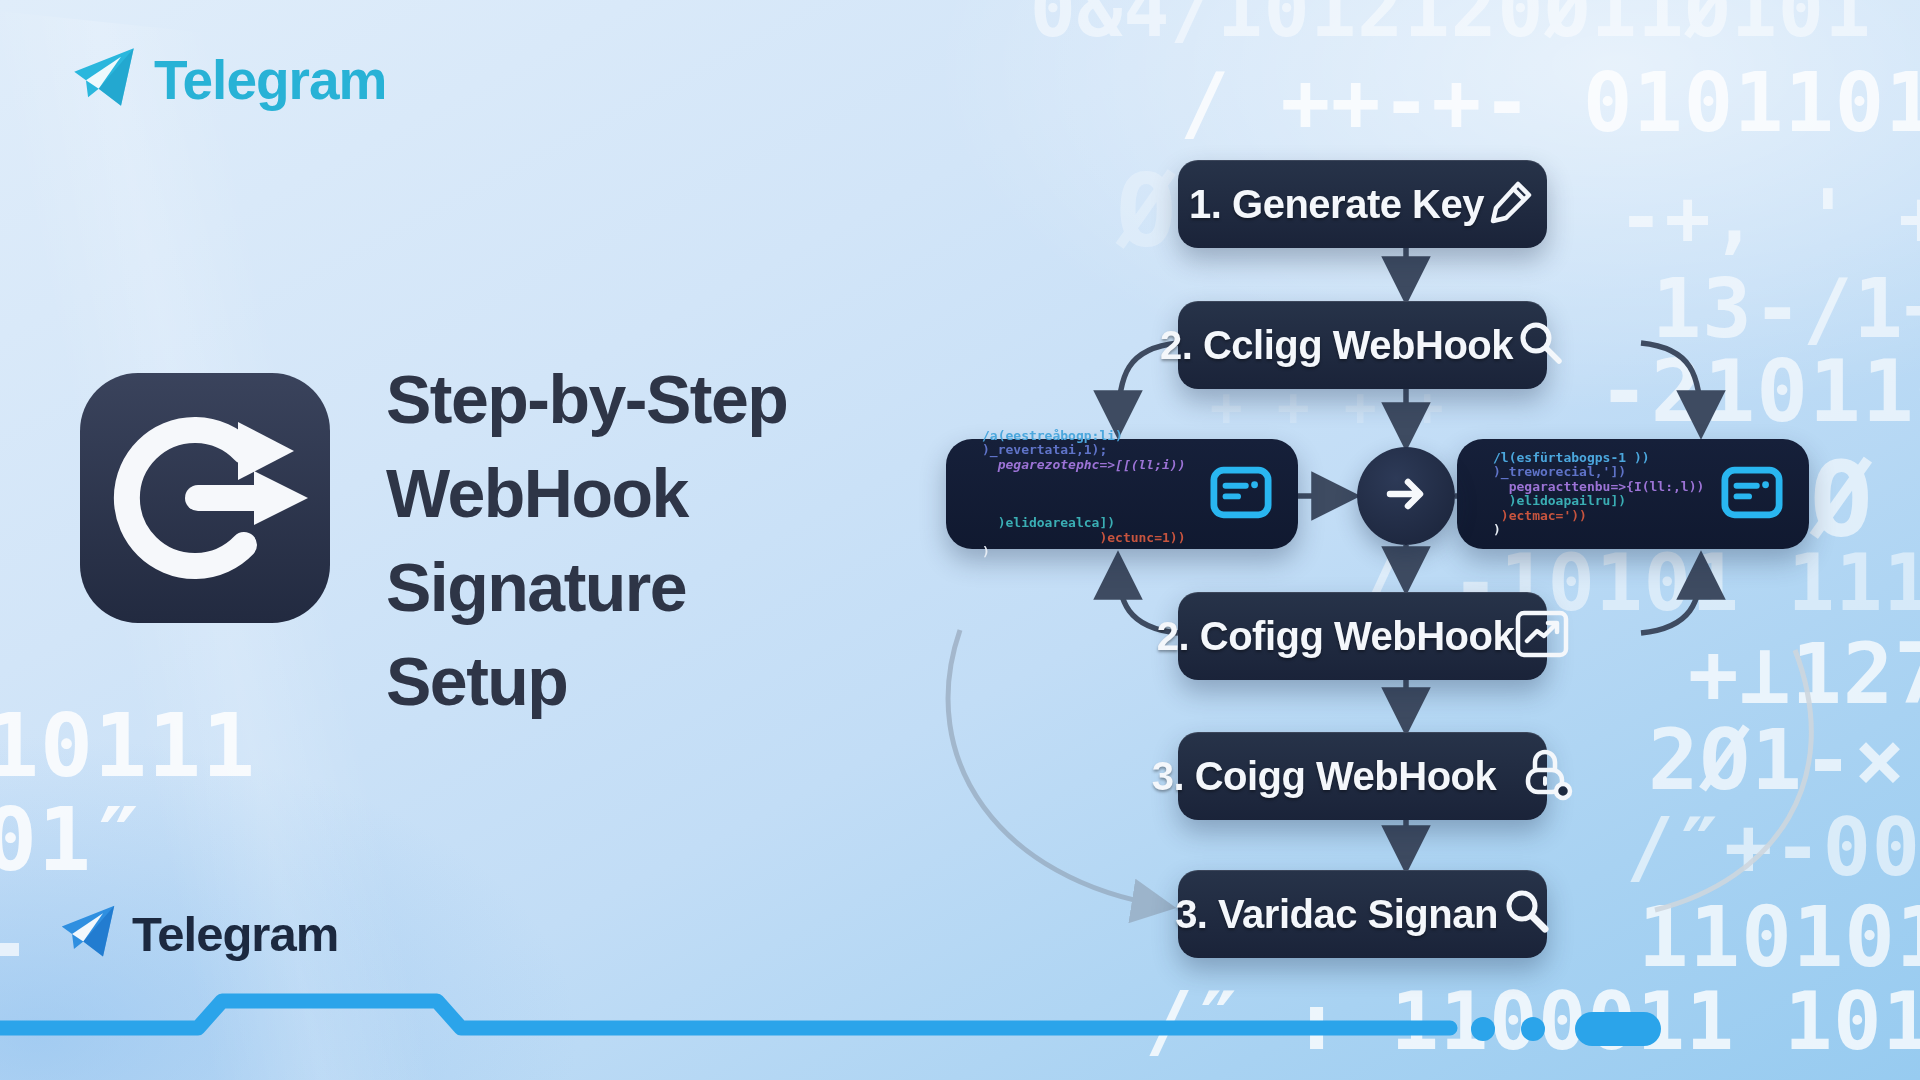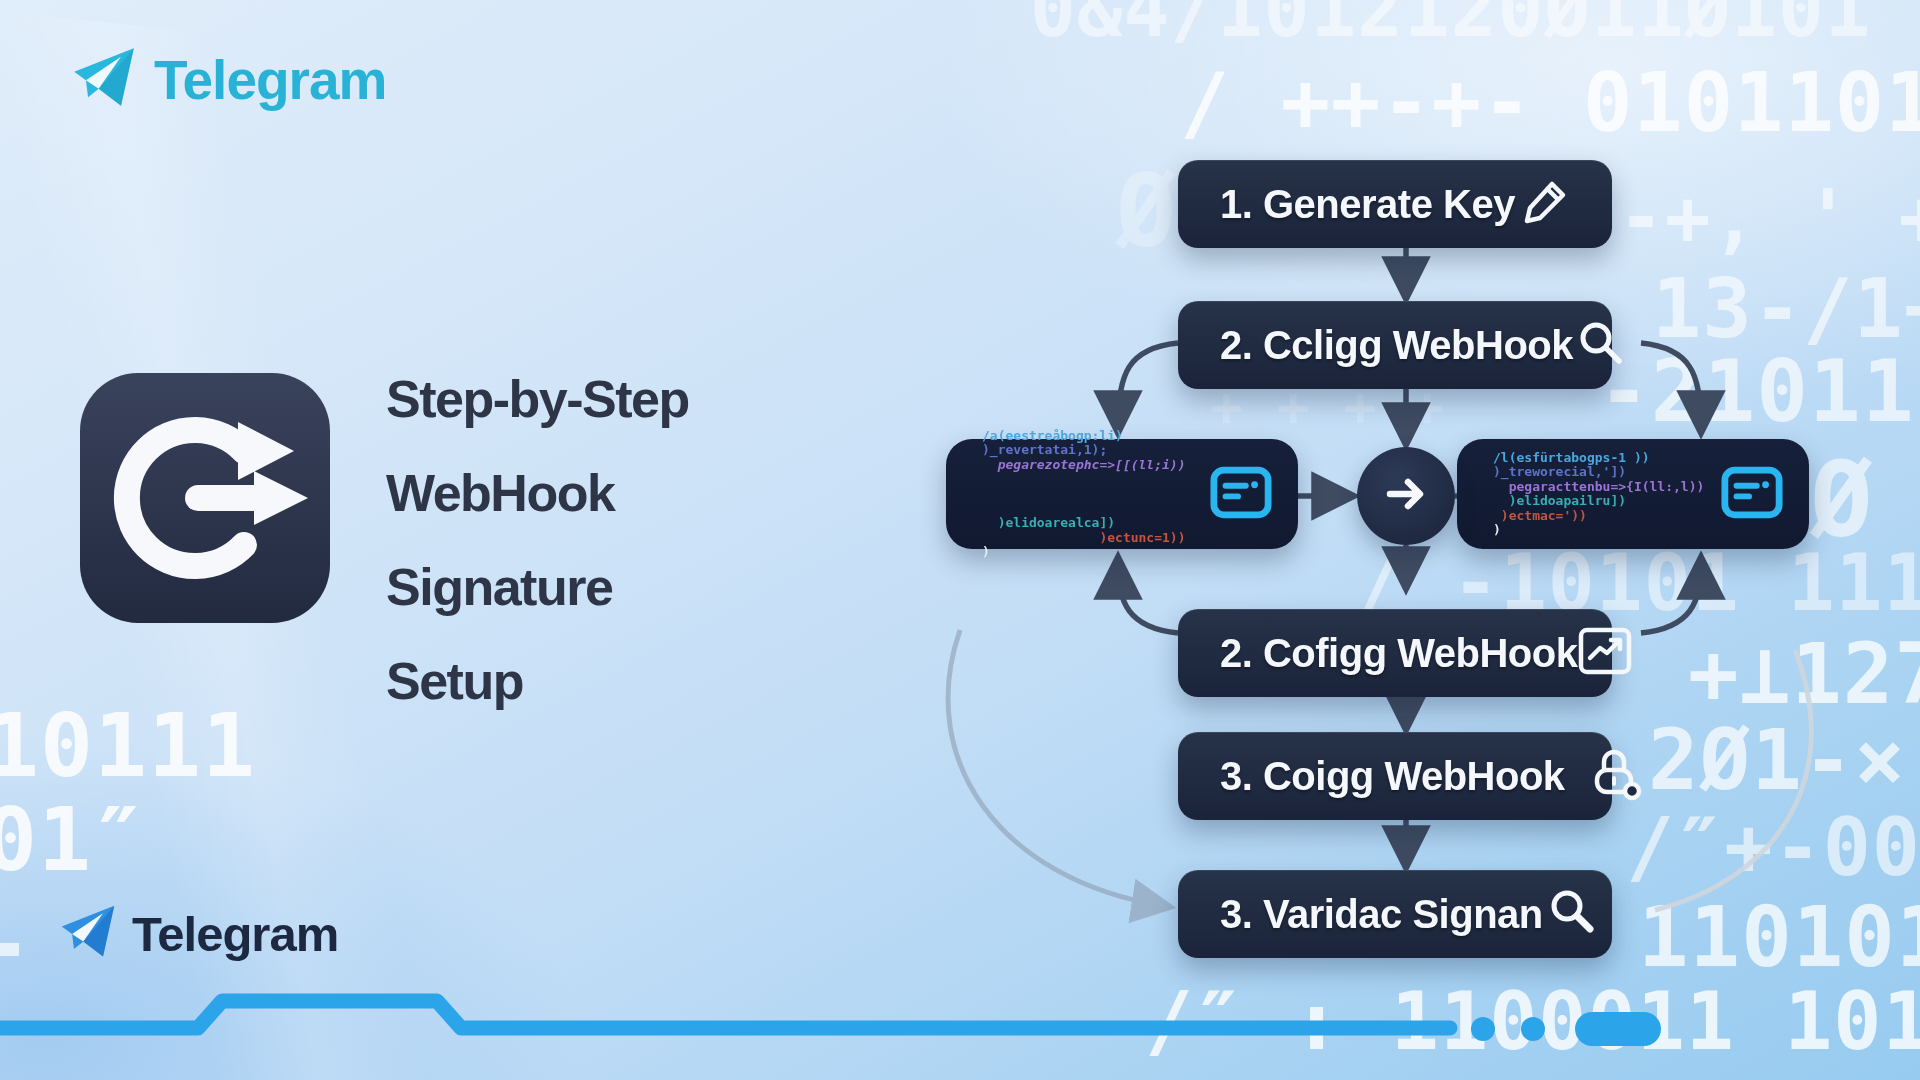--- a/index.html
+++ b/index.html
@@ -20,32 +20,32 @@
 
   
   .logo{position:absolute;display:flex;align-items:center;}
   .logo-top{left:70px;top:44px;}
   .logo-top .logo-text{font-size:55px;font-weight:bold;color:#28b2d6;margin-left:16px;letter-spacing:-1px;}
   .logo-bottom{left:58px;top:902px;}
   .logo-bottom .logo-text{font-size:49px;font-weight:bold;color:#1c2940;margin-left:14px;letter-spacing:-1px;}
 
   
   .app-icon{position:absolute;left:80px;top:373px;}
-  .title{position:absolute;left:386px;top:352px;font-size:52px;line-height:94px;
+  .title{position:absolute;left:386px;top:352px;font-size:68px;line-height:94px;
     font-weight:bold;color:#2e3547;letter-spacing:-1.5px;}
 
   
-  .flow-box{position:absolute;left:1178px;width:434px;height:88px;border-radius:20px;
+  .flow-box{position:absolute;left:1178px;width:369px;height:88px;border-radius:20px;
     background:linear-gradient(180deg,#273349 0%,#1a2339 100%);
     box-shadow:0 12px 26px rgba(23,39,68,.30), inset 0 1px 0 rgba(255,255,255,.10);
-    display:flex;align-items:center;justify-content:space-between;
+    display:flex;align-items:center;justify-content:center;
     padding:0 40px 0 42px;box-sizing:border-box;}
   .flow-box .box-label{color:#f4f7fb;font-weight:bold;font-size:40px;letter-spacing:-.5px;
     text-shadow:0 2px 3px rgba(0,0,0,.35);white-space:nowrap;}
-  .box1{top:160px;} .box2{top:301px;} .box3{top:609px;} .box4{top:732px;gap:23px;} .box5{top:870px;}
+  .box1{top:160px;} .box2{top:301px;} .box3{top:592px;} .box4{top:732px;gap:23px;} .box5{top:870px;}
 
   
   .code-block{position:absolute;top:439px;width:352px;height:110px;border-radius:26px;
     background:linear-gradient(180deg,#16203a 0%,#101930 100%);
     box-shadow:0 12px 26px rgba(23,39,68,.30);
     display:flex;align-items:center;box-sizing:border-box;}
   .code-left{left:946px;} .code-right{left:1457px;}
   .code-lines{padding-left:36px;font-family:"DejaVu Sans Mono",monospace;
     font-size:13px;line-height:14.5px;font-weight:bold;white-space:pre;}
   .code-icon{margin-left:auto;margin-right:26px;}

